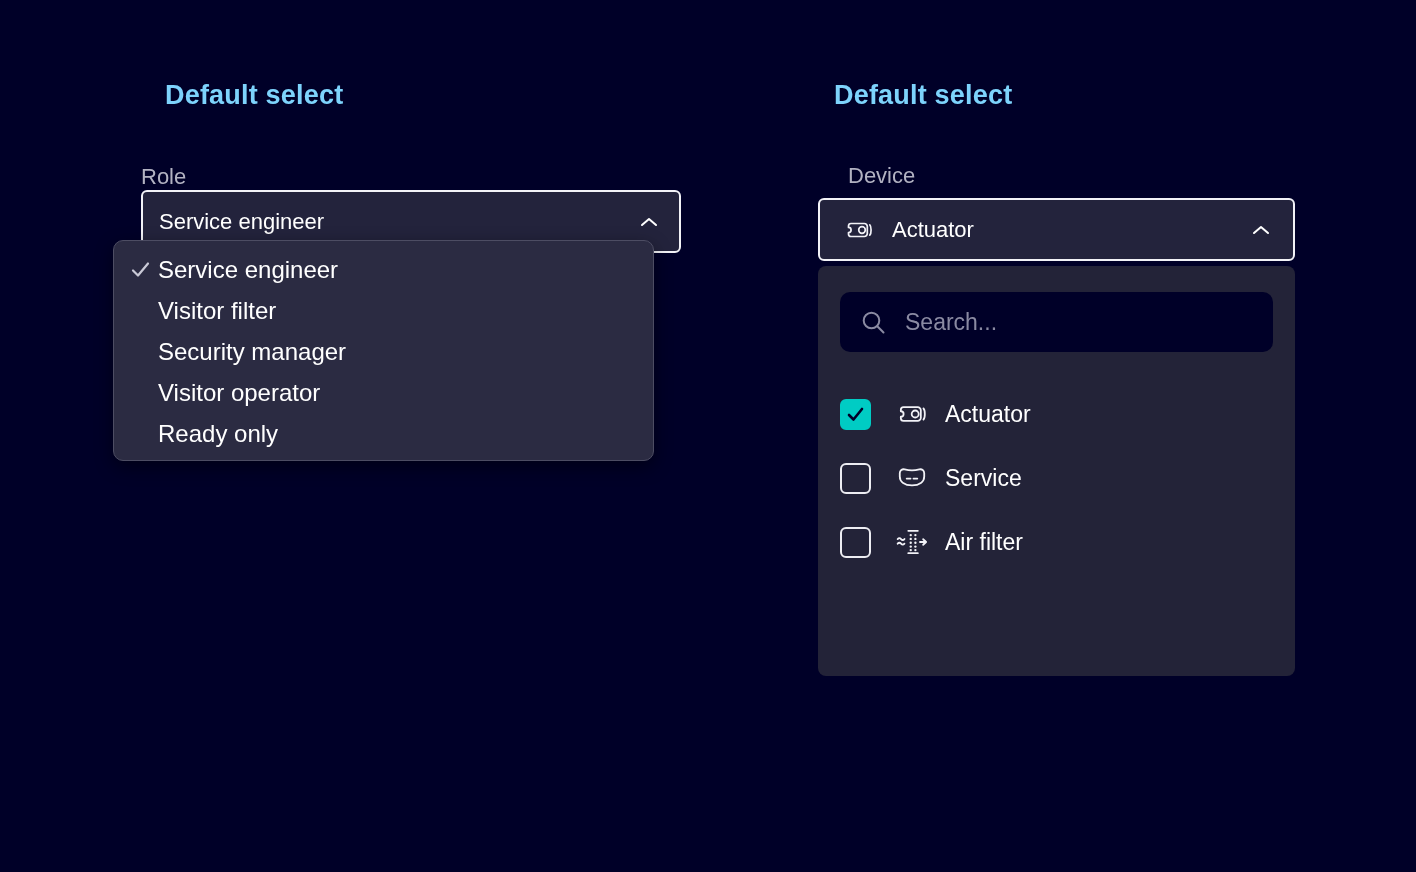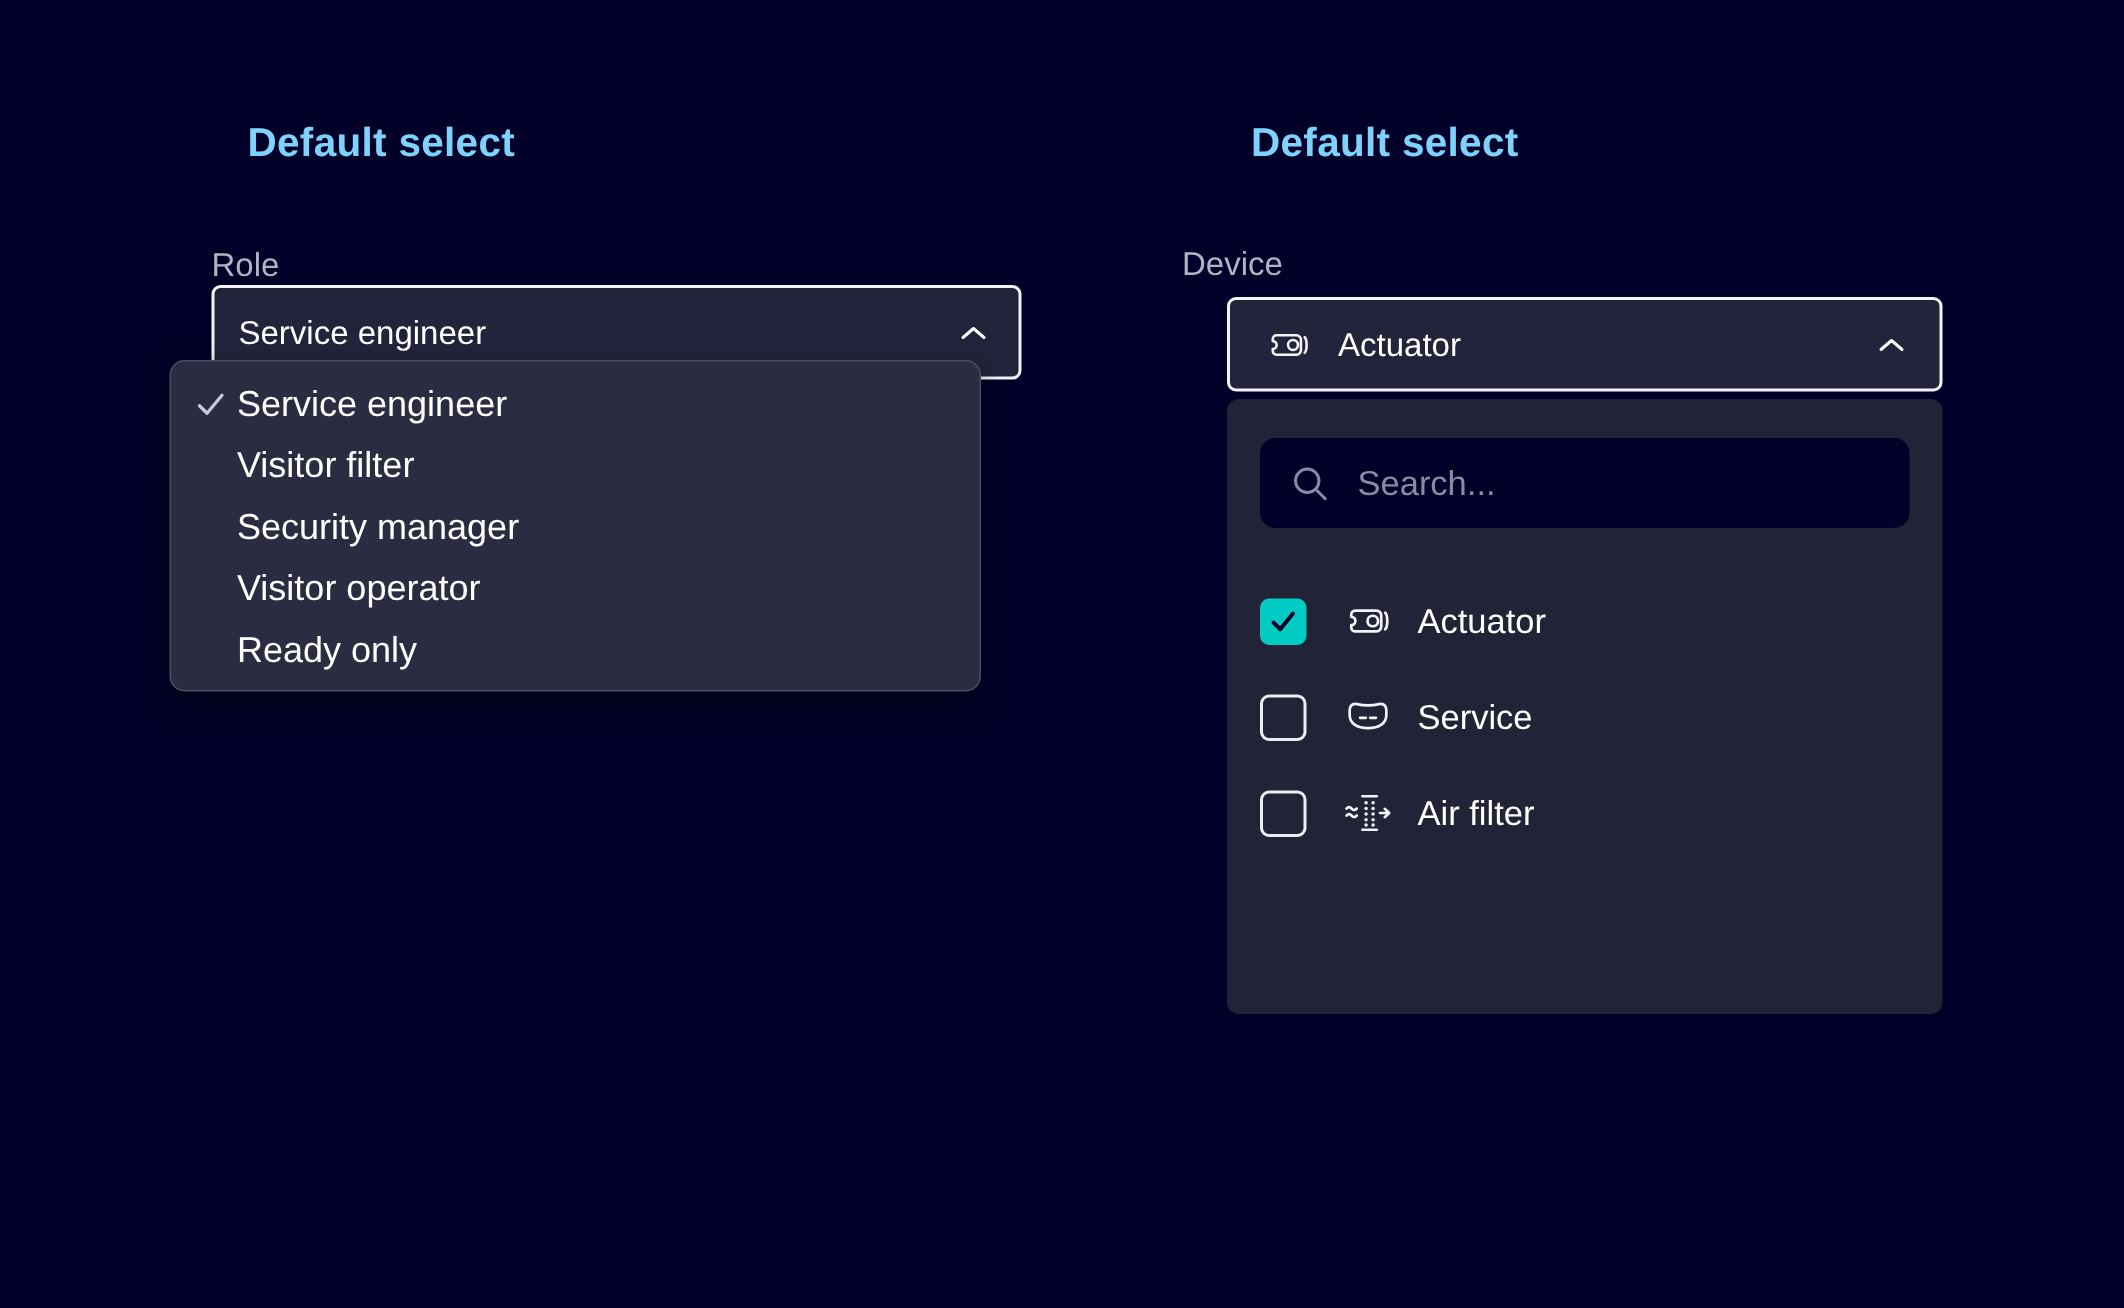--- a/index.html
+++ b/index.html
@@ -157,21 +157,21 @@
         <svg width="21" height="19" viewBox="0 0 21 19" fill="none" stroke="#c9c9d6" stroke-width="2.2" stroke-linecap="round" stroke-linejoin="round">
           <polyline points="3,10.5 8,15.5 18,3.5"></polyline>
         </svg>
       </span>
       <span class="mi-label">Ready only</span>
     </div>
   </div>
 
 <div class="abs section-title" style="left:810px;top:80px;">Default select</div>
 
-<div class="abs field-label" style="left:788px;top:163px;">Device</div>
+<div class="abs field-label" style="left:848px;top:163px;">Device</div>
 
 <div class="abs selectbox" style="left:818px;top:198px;width:477px;height:63px;padding:0 22px 0 20px;">
   <span class="sel-icon">
     <svg viewBox="0 0 32 32" fill="none" stroke="#f2f2f7" stroke-width="1.7" stroke-linecap="round" stroke-linejoin="round">
       <path d="M8,9.5 a2.5,2.5 0 0 0 -2.5,2.5 v1.4 a2.5,2.5 0 0 1 0,5.2 V20 a2.5,2.5 0 0 0 2.5,2.5 h13.3 a3,3 0 0 0 3,-3 v-7 a3,3 0 0 0 -3,-3 z"></path>
       <circle cx="19" cy="16" r="3.3"></circle>
       <path d="M26.8,10.8 c1.7,1.6 1.7,8.8 0,10.4"></path>
     </svg>
   </span>
   <span class="value">Actuator</span>

